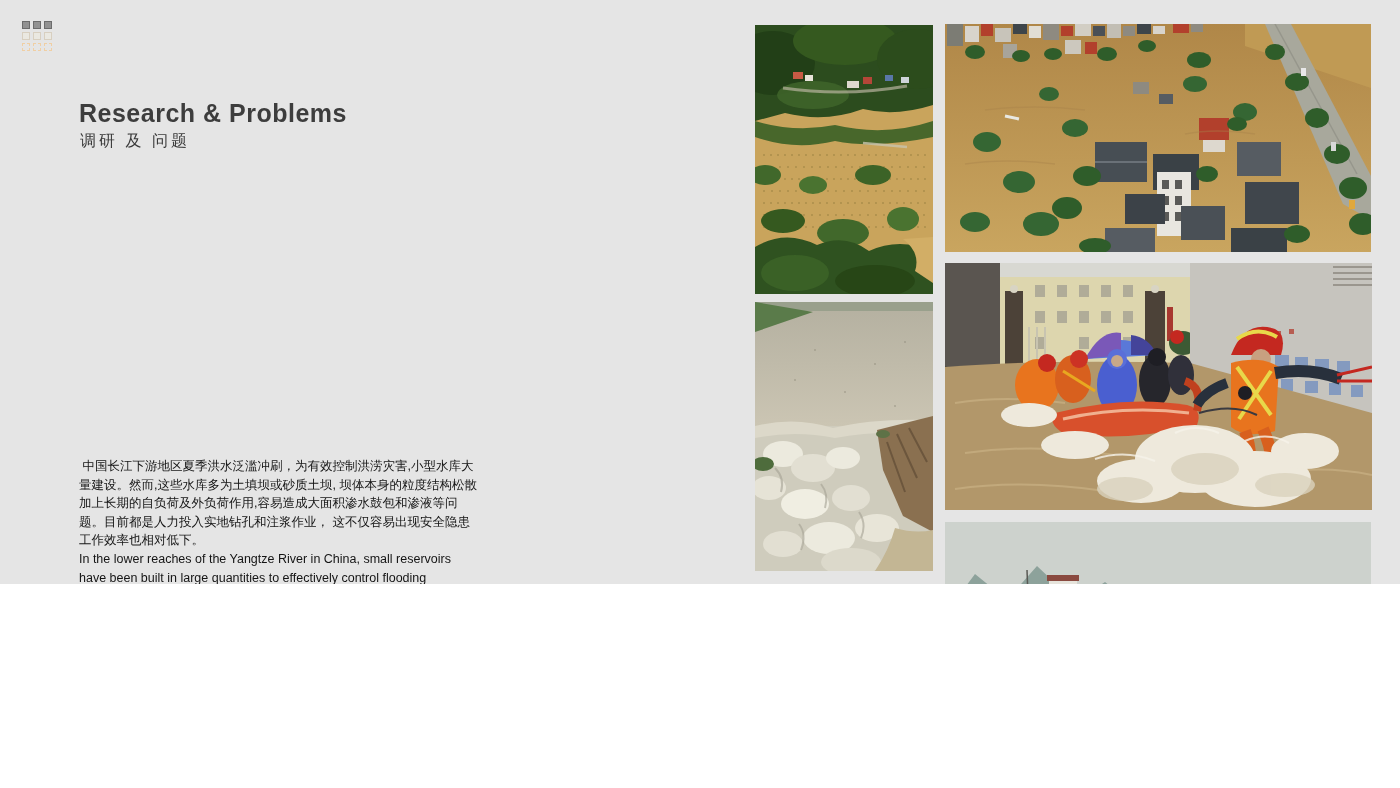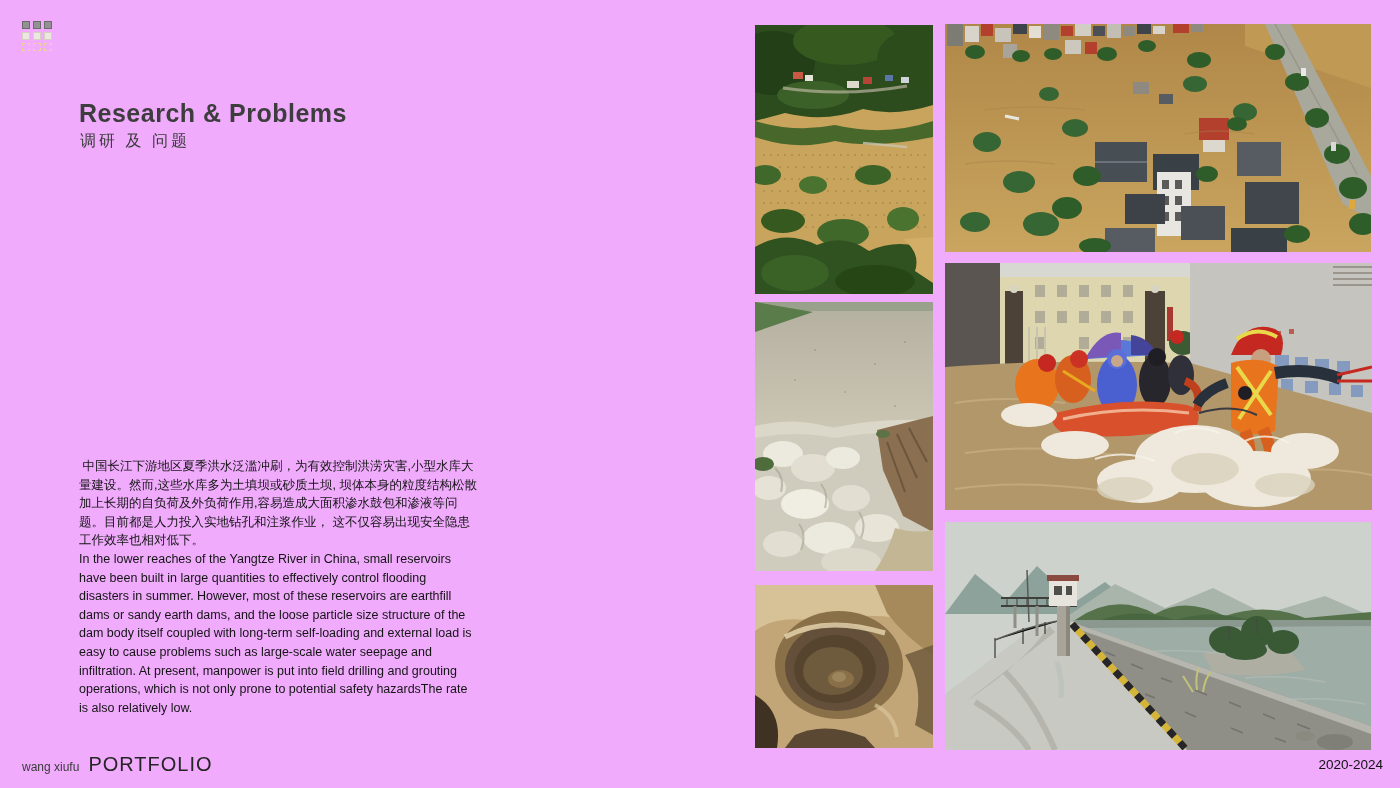--- a/index.html
+++ b/index.html
@@ -1,17 +1,17 @@
 <!DOCTYPE html>
 <html><head>
 <meta charset="utf-8">
 <style>
   html,body{margin:0;padding:0;background:#ffffff;}
   body{width:1400px;height:788px;font-family:"Liberation Sans","DejaVu Sans",sans-serif;}
-  .canvas{position:relative;width:1400px;height:788px;background:#f0abfc;overflow:hidden;}
+  .canvas{position:relative;width:1400px;height:584px;background:#e5e5e5;overflow:hidden;}
 
   
   .logo{position:absolute;left:22px;top:21px;display:grid;grid-template-columns:repeat(3,8px);grid-auto-rows:8px;gap:3px;}
   .logo .sq{width:8px;height:8px;box-sizing:border-box;}
   .sq.r1{background:#929292;border:1px solid #6c6c6c;}
   .sq.r2{background:#eae8e1;border:1px solid #d8cfc0;}
   .sq.r3{background:transparent;border:1px dashed #f0cfa4;}
 
   
   .title{position:absolute;left:79px;top:99px;margin:0;font-size:25px;font-weight:bold;color:#3d3d3d;letter-spacing:0.5px;}

